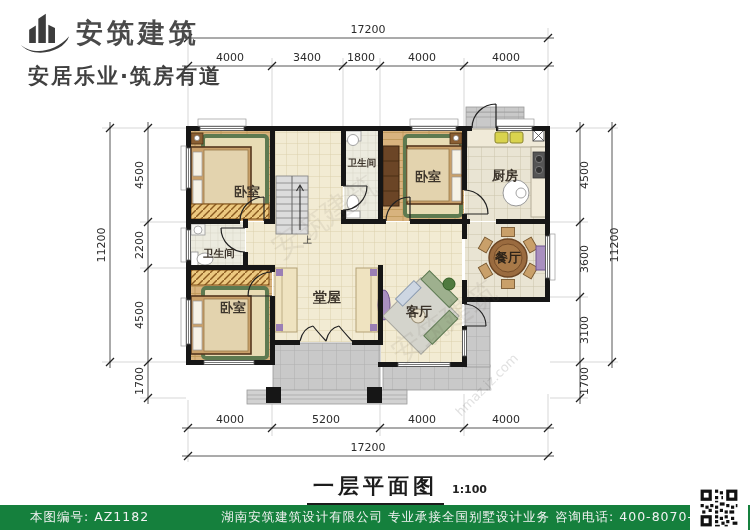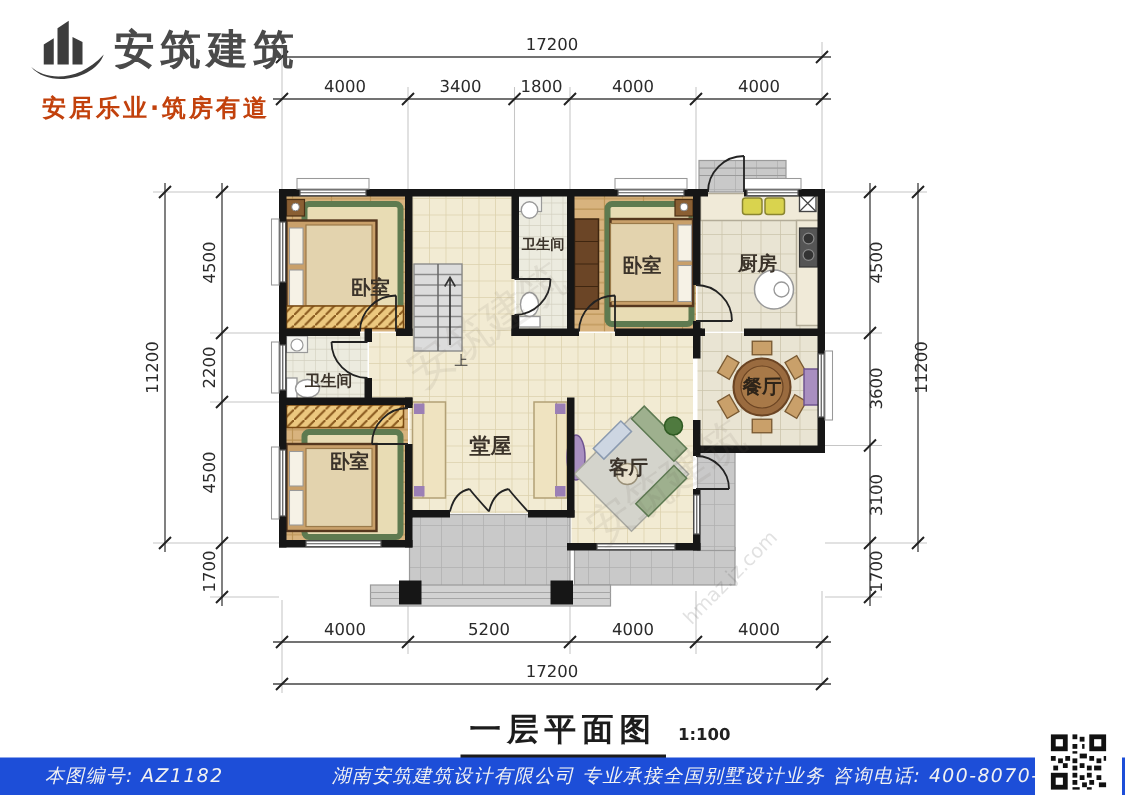--- a/index.html
+++ b/index.html
@@ -3,29 +3,29 @@
 <meta charset="utf-8">
 <style>
   html,body{margin:0;padding:0;background:#fff;}
   .canvas{position:relative;width:750px;height:530px;background:#ffffff;overflow:hidden;
           font-family:"DejaVu Sans",sans-serif;}
   .plan-svg{position:absolute;left:0;top:0;}
   
   .logo{position:absolute;left:18px;top:8px;width:210px;}
   .logo-row{display:flex;align-items:center;}
   .logo-text{font-size:27px;font-weight:bold;color:#4a4a4a;letter-spacing:4px;margin-left:4px;}
-  .tagline{font-size:16px;font-weight:bold;color:#c2410c;letter-spacing:2px;margin-top:4px;margin-left:10px;}
+  .tagline{font-size:21px;font-weight:bold;color:#404040;letter-spacing:2px;margin-top:4px;margin-left:10px;}
   
   .title-block{position:absolute;left:0;top:472px;width:750px;text-align:center;padding-left:22px;}
   .dtitle{display:inline-block;font-size:21px;font-weight:bold;color:#1c1c1c;letter-spacing:4px;
           border-bottom:3px solid #1c1c1c;padding:0 6px 3px 6px;}
   .dscale{font-size:11px;color:#222;margin-left:8px;font-weight:bold;}
   
-  .footbar{position:absolute;left:0;bottom:0;width:750px;height:25px;background:#1d4ed8;
-           display:flex;align-items:center;color:#f2f2f2;font-size:12.5px;white-space:nowrap;font-style:italic;}
+  .footbar{position:absolute;left:0;bottom:0;width:750px;height:25px;background:#15803d;
+           display:flex;align-items:center;color:#f2f2f2;font-size:12.5px;white-space:nowrap;}
   .f-no{margin-left:30px;letter-spacing:1px;}
   .f-co{margin-left:72px;letter-spacing:1px;}
   .f-web{margin-left:14px;}
   .qr{position:absolute;right:2px;bottom:0;width:58px;height:44px;background:#ffffff;
       display:flex;align-items:center;justify-content:center;}
 </style>
 </head>
 <body>
 
 <div class="canvas">

